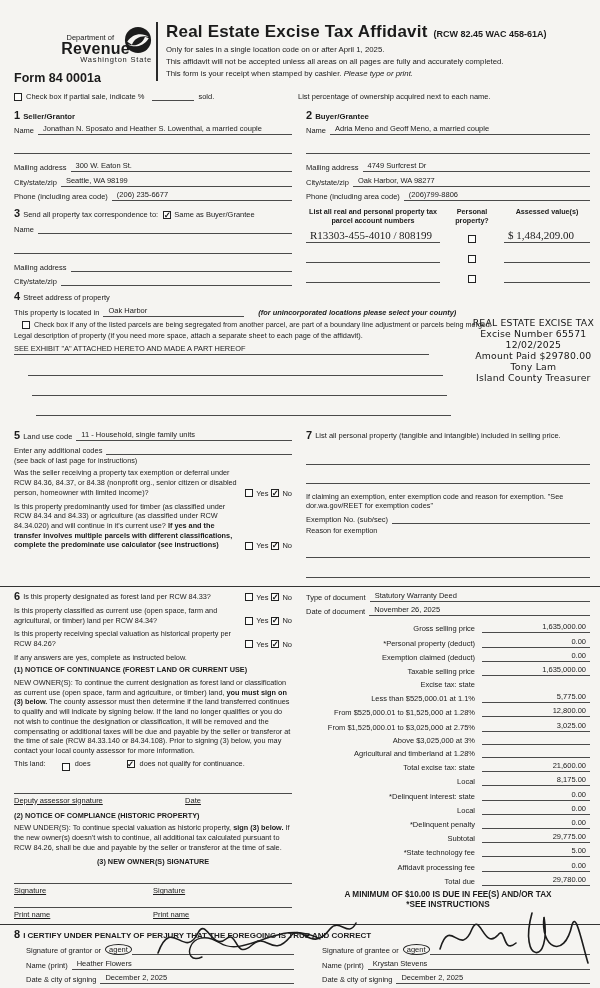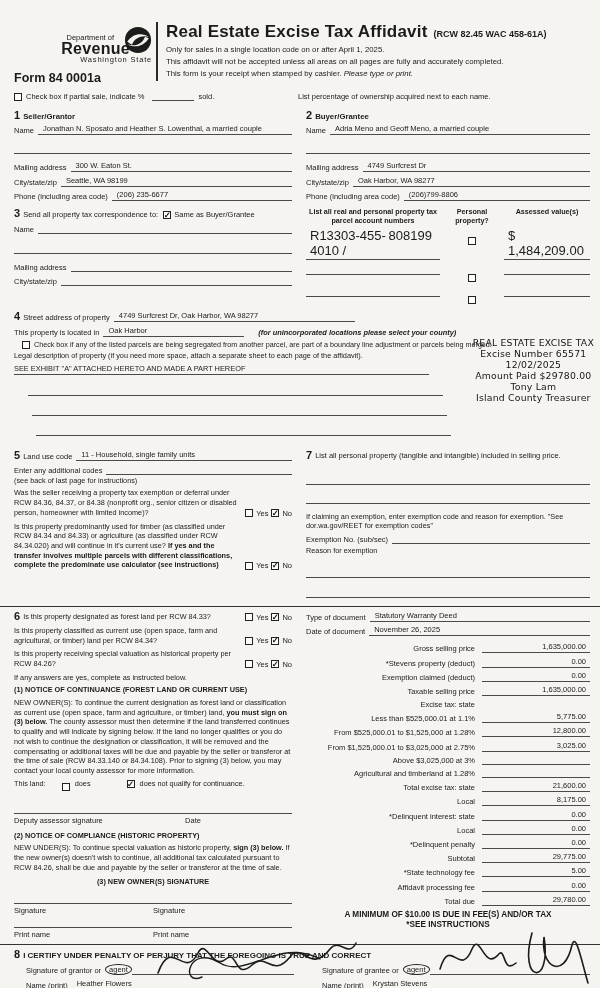--- a/index.html
+++ b/index.html
@@ -39,21 +39,21 @@
   .yn { white-space:nowrap; margin-left:5px; display:flex; align-items:center; gap:3px; font-size:7.5px; }
   .cols { display:flex; padding:0 10px 0 14px; gap:14px; }
   .colL { width:278px; flex:none; }
   .colR { flex:1; min-width:0; }
   .rule-top { border-top:1px solid #333; }
   .p { font-size:7.3px; line-height:1.33; margin-bottom:3px; }
   .b { font-weight:bold; }
   
   .pt-h { display:flex; font-size:7.2px; font-weight:bold; text-align:center; margin:6px 0 3px 0; gap:6px; line-height:1.25; }
   .pt-c1 { flex:1; } .pt-c2 { width:52px; flex:none; } .pt-c3 { width:86px; flex:none; }
-  .pt-r { display:flex; align-items:flex-start; gap:6px; margin-bottom:5px; font-size:13px; }
+  .pt-r { display:flex; align-items:flex-end; gap:6px; margin-bottom:5px; font-size:11px;font-family:Liberation Serif, serif; }
   .pt-r .pt-c1 { border-bottom:1px solid #4a4a4a; display:flex; justify-content:space-between; padding:0 8px 1px 4px; min-height:10px; }
   .pt-r .pt-c2 { text-align:center; }
   .pt-r .pt-c3 { border-bottom:1px solid #4a4a4a; min-height:10px; padding-bottom:1px; text-align:left; padding-left:4px; }
   
   .sec4 { padding:2px 10px 4px 14px; position:relative; }
   .county-note { font-size:7.4px; font-weight:bold; font-style:italic; white-space:nowrap; margin-left:14px; }
   .legal-line { width:72%; }
   .stamp { position:absolute; right:6px; top:28px; text-align:center; font-family:"DejaVu Sans", sans-serif;
            font-size:9.3px; line-height:11px; color:#161616; letter-spacing:.2px; white-space:nowrap; }
   
@@ -66,21 +66,21 @@
   .no-line .mv { border-bottom:none; }
   .center-b { text-align:center; font-weight:bold; font-size:8.2px; margin-top:4px; }
   
   .sec8 { padding:4px 10px 2px 14px; position:relative; }
   .certify { display:flex; align-items:flex-end; font-size:8px; font-weight:bold; margin-bottom:4px; }
   .sigcols { display:flex; gap:16px; }
   .sigcol { flex:1; padding-left:12px; }
   .circle { border:1.2px solid #222; border-radius:50%; padding:0 3px; }
   .scribble { position:absolute; pointer-events:none; }
   
-  .dual { display:flex; margin-top:14px; }
+  .dual { display:flex; margin-top:14px;text-decoration:underline; }
   .dual > div { flex:1; border-top:1px solid #4a4a4a; font-size:7.5px; padding-top:2px; }
 </style>
 </head>
 <body>
 
 <div class="page">
 
   <div class="hdr">
     <div class="logo-block">
       <div class="logo-top">
@@ -226,21 +226,20 @@
             </span></span>
         <span class="pt-c3"></span>
       </div>
     </div>
   </div>
 
   <div class="sec4">
     <div class="f">
       <span class="num">4</span>
       <span class="lbl">Street address of property</span>
-      <span class="uv" style="max-width:330px;">4749 Surfcrest Dr, Oak Harbor, WA 98277</span>
       <span style="flex:1;"></span>
     </div>
     <div class="f">
       <span class="lbl">This property is located in</span>
       <span class="uv" style="max-width:160px;">Oak Harbor</span>
       <span class="county-note">(for unincorporated locations please select your county)</span>
       <span style="flex:1;"></span>
     </div>
     <div class="f" style="font-size:7.2px; margin-bottom:2px;">
       <span class="cb" style="margin:0 4px 0 8px;">
@@ -410,21 +409,21 @@
         <span class="lbl">Date of document</span>
         <span class="uv">November 26, 2025</span>
       </div>
 
       <div style="margin-top:6px;">
         <div class="mrow">
             <span class="mlbl">Gross selling price</span>
             <span class="mv">1,635,000.00</span>
           </div>
         <div class="mrow">
-            <span class="mlbl">*Stevens property (deduct)</span>
+            <span class="mlbl">*Personal property (deduct)</span>
             <span class="mv">0.00</span>
           </div>
         <div class="mrow">
             <span class="mlbl">Exemption claimed (deduct)</span>
             <span class="mv">0.00</span>
           </div>
         <div class="mrow">
             <span class="mlbl">Taxable selling price</span>
             <span class="mv">1,635,000.00</span>
           </div>

